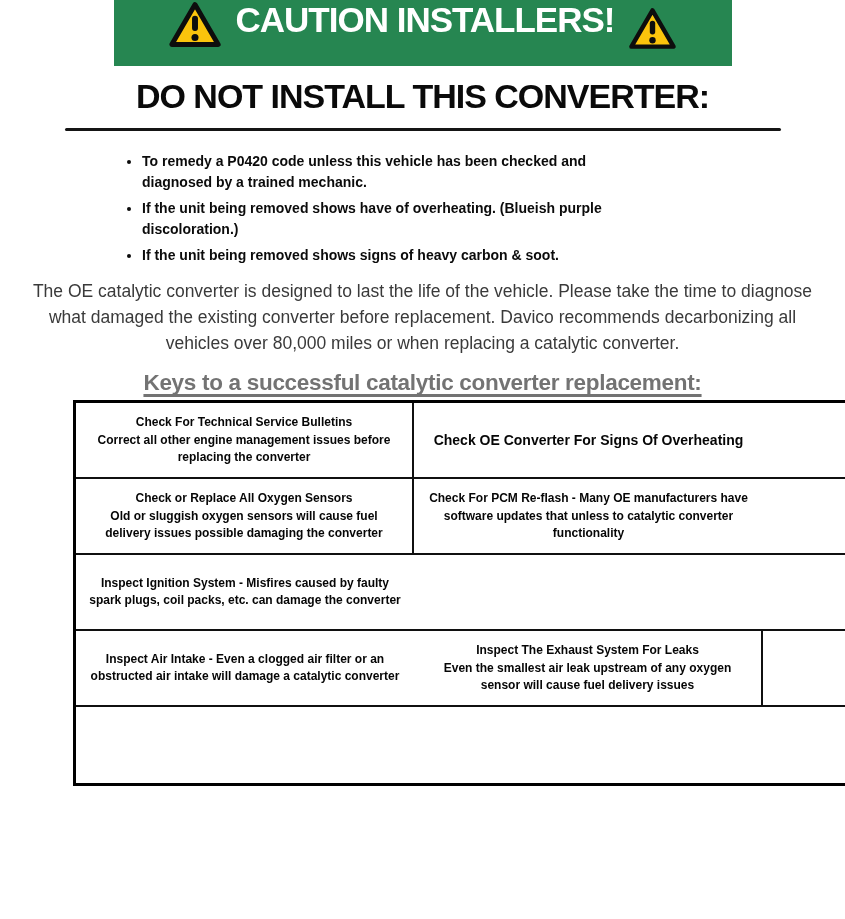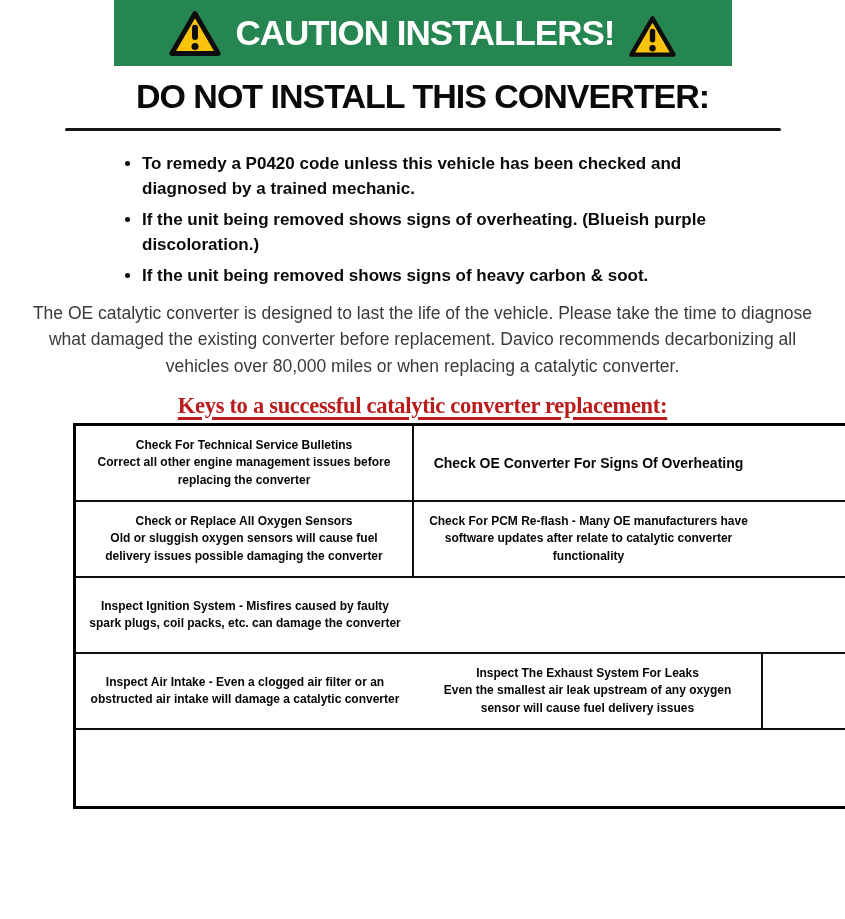--- a/index.html
+++ b/index.html
@@ -4,56 +4,56 @@
 <style>
   html,body{margin:0;padding:0;}
   body{
     width:845px;height:919px;background:#ffffff;
     font-family:"Liberation Sans",sans-serif;color:#0b0b0b;
     overflow:hidden;position:relative;
   }
   
   .banner{
     width:618px;height:66px;margin:0 auto;
-    display:flex;align-items:center;justify-content:center;gap:14px;
+    display:flex;justify-content:center;gap:14px;
   }
   .banner-text{
     color:#ffffff;font-size:35px;font-weight:bold;letter-spacing:-1px;
     white-space:nowrap;
   }
   .tri{flex:0 0 auto;}
   .tri-left{width:54px;height:49px;}
   .tri-right{width:49px;height:45px;margin-top:6px;}
   
   .main-heading{
     margin:13px 12px 0;text-align:center;
     font-size:34px;font-weight:bold;letter-spacing:-1px;line-height:1.05;
     color:#0a0a0a;
   }
   .divider{
     width:716px;height:3px;background:#151515;margin:13px auto 0;border-radius:2px;
   }
   
   .bullets{
     margin:20px 0 0 118px;padding-left:24px;width:600px;
-    font-size:17px;font-weight:bold;line-height:1.5;
+    font-size:14px;font-weight:bold;line-height:1.5;
     list-style:disc;
   }
   .bullets li{margin-bottom:5px;white-space:pre-line;}
   
   .advisory{
     margin:12px auto 0;width:832px;text-align:center;
     font-size:17.5px;font-weight:400;line-height:1.5;color:#3a3a3a;
     white-space:pre-line;
   }
   
   .keys-heading{
     margin:14px 0 0;text-align:center;
-    font-size:22.5px;font-weight:bold;letter-spacing:-0.3px;color:#b91c1c;
-    text-decoration:underline;text-decoration-thickness:2.5px;text-underline-offset:4px;font-family:Liberation Serif, serif;
+    font-size:22.5px;font-weight:bold;letter-spacing:-0.3px;color:#737373;
+    text-decoration:underline;text-decoration-thickness:2.5px;text-underline-offset:4px;
   }
   
   .keys-table{
     margin:4px 0 0 73px;width:812px;box-sizing:border-box;
     border:3px solid #000000;
   }
   .t-row{
     display:grid;grid-template-columns:338px 349px;
     height:76px;box-sizing:border-box;border-bottom:2px solid #101010;
   }
@@ -84,41 +84,41 @@
   </svg>
 </div>
 
 <h1 class="main-heading">DO NOT INSTALL THIS CONVERTER:</h1>
 
 <div class="divider"></div>
 
 <ul class="bullets">
   <li>To remedy a P0420 code unless this vehicle has been checked and
 diagnosed by a trained mechanic.</li>
-  <li>If the unit being removed shows signs of overheating. (Blueish purple
+  <li>If the unit being removed shows have of overheating. (Blueish purple
 discoloration.)</li>
   <li>If the unit being removed shows signs of heavy carbon &amp; soot.</li>
 </ul>
 
 <p class="advisory">The OE catalytic converter is designed to last the life of the vehicle. Please take the time to diagnose
 what damaged the existing converter before replacement. Davico recommends decarbonizing all
 vehicles over 80,000 miles or when replacing a catalytic converter.</p>
 
 <h2 class="keys-heading">Keys to a successful catalytic converter replacement:</h2>
 
 <div class="keys-table">
   <div class="t-row">
     <div class="t-cell t-cell-left">Check For Technical Service Bulletins
 Correct all other engine management issues before replacing the converter</div>
     <div class="t-cell t-cell-right">Check OE Converter For Signs Of Overheating</div>
   </div>
   <div class="t-row">
     <div class="t-cell t-cell-left">Check or Replace All Oxygen Sensors
 Old or sluggish oxygen sensors will cause fuel delivery issues possible damaging the converter</div>
-    <div class="t-cell t-cell-right">Check For PCM Re-flash - Many OE manufacturers have software updates after relate to catalytic converter functionality</div>
+    <div class="t-cell t-cell-right">Check For PCM Re-flash - Many OE manufacturers have software updates that unless to catalytic converter functionality</div>
   </div>
   <div class="t-row">
     <div class="t-cell t-cell-right">Inspect Ignition System - Misfires caused by faulty spark plugs, coil packs, etc. can damage the converter</div>
   </div>
   <div class="t-row">
     <div class="t-cell t-cell-right">Inspect Air Intake - Even a clogged air filter or an obstructed air intake will damage a catalytic converter</div>
     <div class="t-cell t-cell-left">Inspect The Exhaust System For Leaks
 Even the smallest air leak upstream of any oxygen sensor will cause fuel delivery issues</div>
   </div>
   <div class="t-row">

